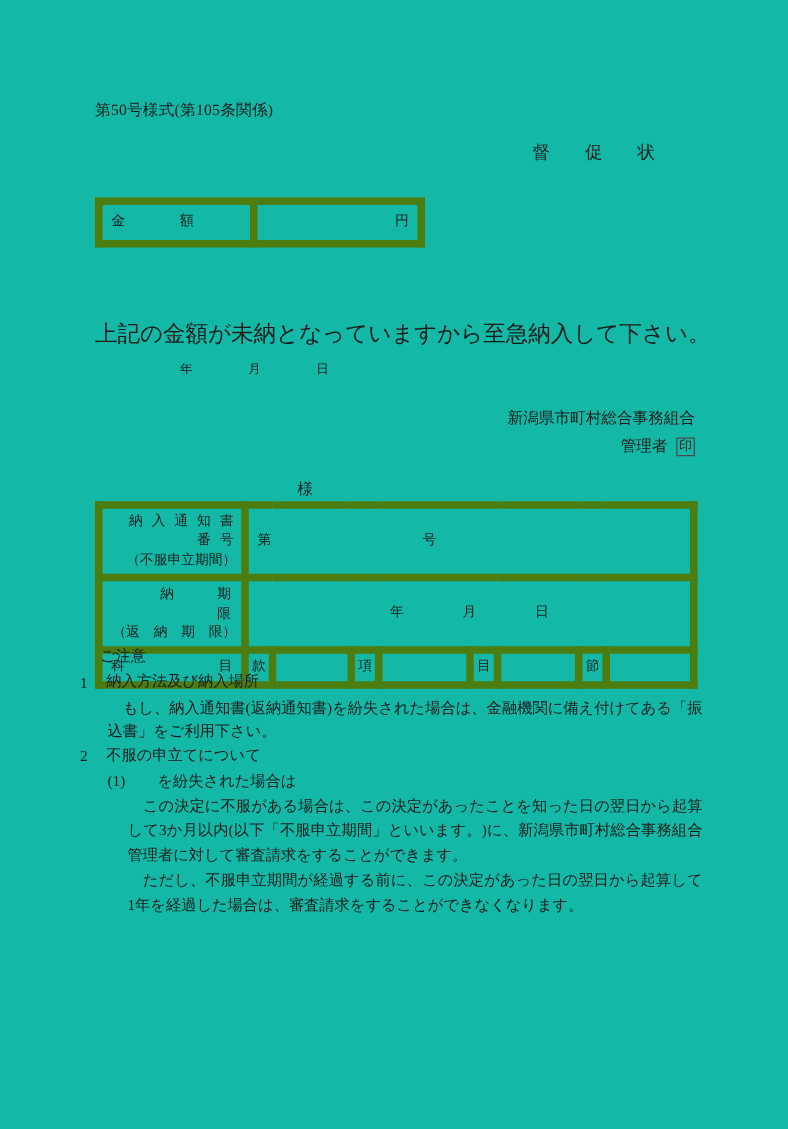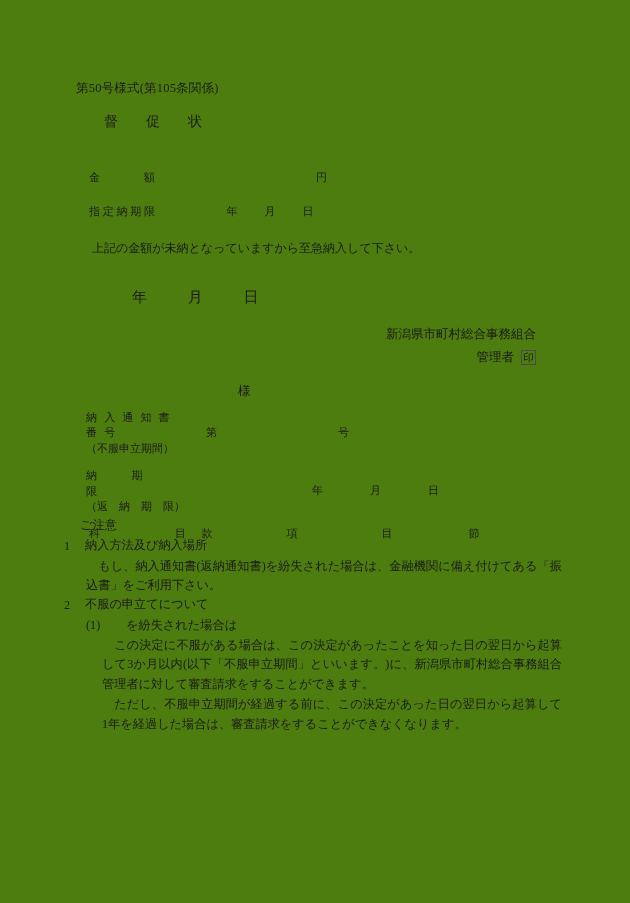--- a/index.html
+++ b/index.html
@@ -12,40 +12,40 @@
     width: 630px;
     height: 903px;
     position: relative;
     font-family: "Liberation Serif", "DejaVu Serif", serif;
     color: #1b1b1b;
     overflow: hidden;
   }
   .page {
     position: absolute;
     inset: 0;
-    background: #4d7c0f;
+    background: #14b8a6;
   }
 
   
   .abs { position: absolute; }
 
   
   .form-no {
     left: 76px;
     top: 80px;
     font-size: 12.5px;
     letter-spacing: 0.2px;
   }
 
   
   .doc-title {
     left: 76px;
     top: 113px;
     width: 476px;
-    text-align: left;
+    text-align: right;
     font-size: 14px;
     letter-spacing: 28px;
     text-indent: 28px;
   }
 
   
   table.grid {
     border-collapse: collapse;
     table-layout: fixed;
   }
@@ -77,40 +77,39 @@
   }
   .date-row > span {
     display: inline-block;
     width: 58px;
     text-align: center;
   }
 
   
   .notice-line {
     left: 76px;
-    top: 240px;
-    font-size: 12px;
-    margin-left: 16px;
+    top: 255px;
+    font-size: 18px;
   }
 
   
   .blank-date {
-    left: 132px;
+    left: 144px;
     top: 288px;
-    font-size: 15px;
+    font-size: 10px;
   }
   .blank-date span {
     display: inline-block;
     width: 52px;
     text-align: left;
   }
 
   
   .issuer {
-    left: 236px;
+    left: 256px;
     top: 323px;
     width: 300px;
     text-align: right;
     font-size: 12.5px;
     line-height: 1.85;
   }
   .issuer .admin-line {
     display: flex;
     justify-content: flex-end;
     align-items: center;
@@ -138,21 +137,21 @@
   .tbl-notice {
     left: 76px;
     top: 401px;
     width: 476px;
   }
   .tbl-notice td {
     height: 22px;
   }
   .tbl-notice .lbl2 {
     width: 117px;
-    text-align: left;
+    text-align: right;
     line-height: 1.4;
     padding: 3px 4px;
   }
   .tbl-notice .two-line {
     display: block;
   }
   .sp-wide  { letter-spacing: 4.2px; }
   .sp-mid   { letter-spacing: 2.2px; }
 
   .no-row {
@@ -213,30 +212,20 @@
   <div class="abs form-no">第50号様式(第105条関係)</div>
 
   <div class="abs doc-title">督促状</div>
 
   <table class="abs grid tbl-amount">
     <tbody>
         <tr>
       <td class="lbl">金　　　　額</td>
       <td class="val-right">
         <span>円</span>
-      </td>
-    </tr>
-    <tr>
-      <td class="lbl">指 定 納 期 限</td>
-      <td>
-        <span class="date-row">
-          <span>年</span>
-          <span>月</span>
-          <span>日</span>
-        </span>
       </td>
     </tr>
   </tbody>
     </table>
 
   <div class="abs notice-line">上記の金額が未納となっていますから至急納入して下さい。</div>
 
   <div class="abs blank-date">
     <span>年</span>
     <span>月</span>

